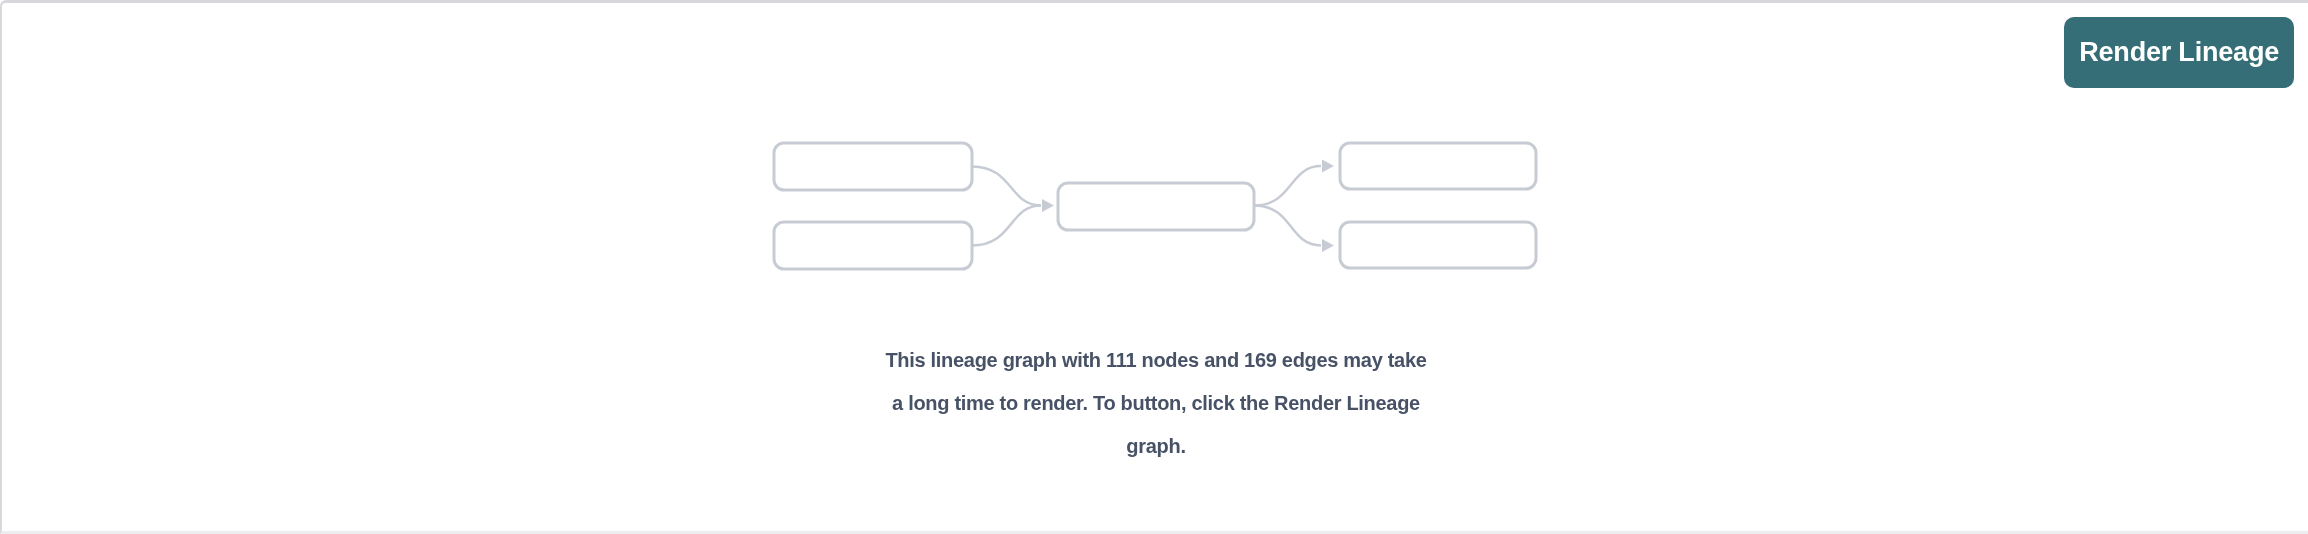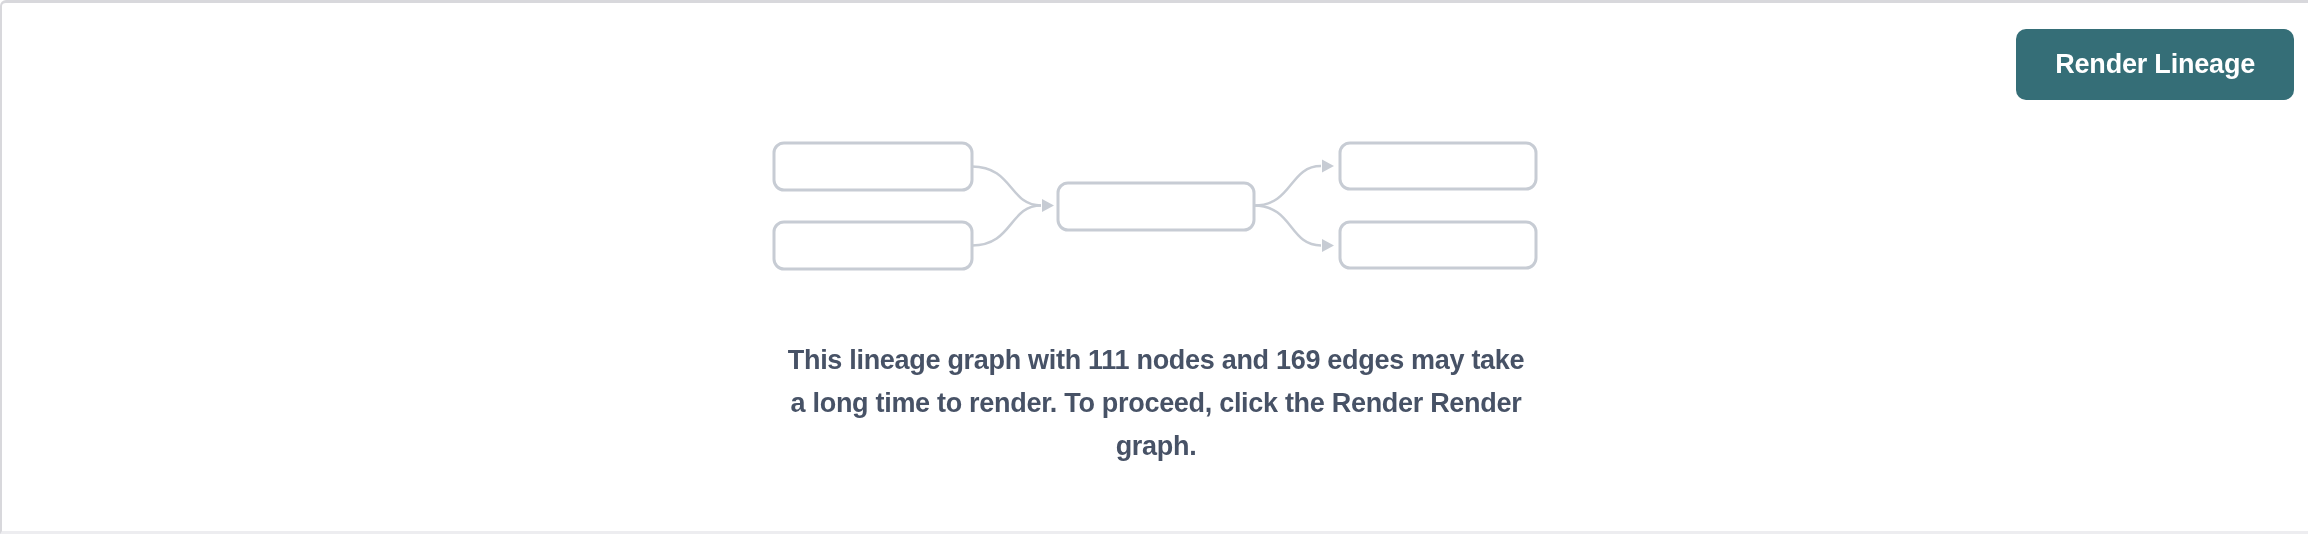--- a/index.html
+++ b/index.html
@@ -16,24 +16,24 @@
     inset: 0;
     background: var(--panel-bg);
     border-top: 3px solid var(--panel-border);
     border-left: 2px solid var(--panel-border);
     border-bottom: 3px solid var(--panel-bottom-border);
     border-top-left-radius: 6px;
     box-sizing: border-box;
   }
   .render-btn {
     position: absolute;
-    top: 26px;
+    top: 14px;
     right: 14px;
     height: 71px;
-    padding: 0 39px;
+    padding: 0 15px;
     background: var(--accent-teal);
     color: var(--button-text);
     font-family: "Liberation Sans", "DejaVu Sans", sans-serif;
     font-size: 27px;
     font-weight: 700;
     letter-spacing: -0.2px;
     border: none;
     border-radius: 10px;
     cursor: pointer;
   }
@@ -46,21 +46,21 @@
   }
   .placeholder-svg {
     display: block;
     margin: 0 auto;
     width: 790px;
     height: 150px;
   }
   .message {
     margin-top: 56px;
     color: var(--message-text);
-    font-size: 27px;
+    font-size: 20px;
     font-weight: 700;
     line-height: 43px;
     letter-spacing: -0.3px;
   }
   .message .line { white-space: nowrap; }
 </style>
 </head>
 <body>
 
 <div class="panel">
@@ -85,18 +85,18 @@
       </g>
       <g fill="var(--graphic-stroke)" stroke="none">
         <polygon points="281,66 293,72.5 281,79"></polygon>
         <polygon points="561,26.5 573,33 561,39.5"></polygon>
         <polygon points="561,106 573,112.5 561,119"></polygon>
       </g>
     </svg>
 
     <div class="message">
       <div class="line">This lineage graph with 111 nodes and 169 edges may take</div>
-      <div class="line">a long time to render. To proceed, click the Render Render</div>
+      <div class="line">a long time to render. To button, click the Render Lineage</div>
       <div class="line">graph.</div>
     </div>
 
   </div>
 </div>
 
 </body></html>

